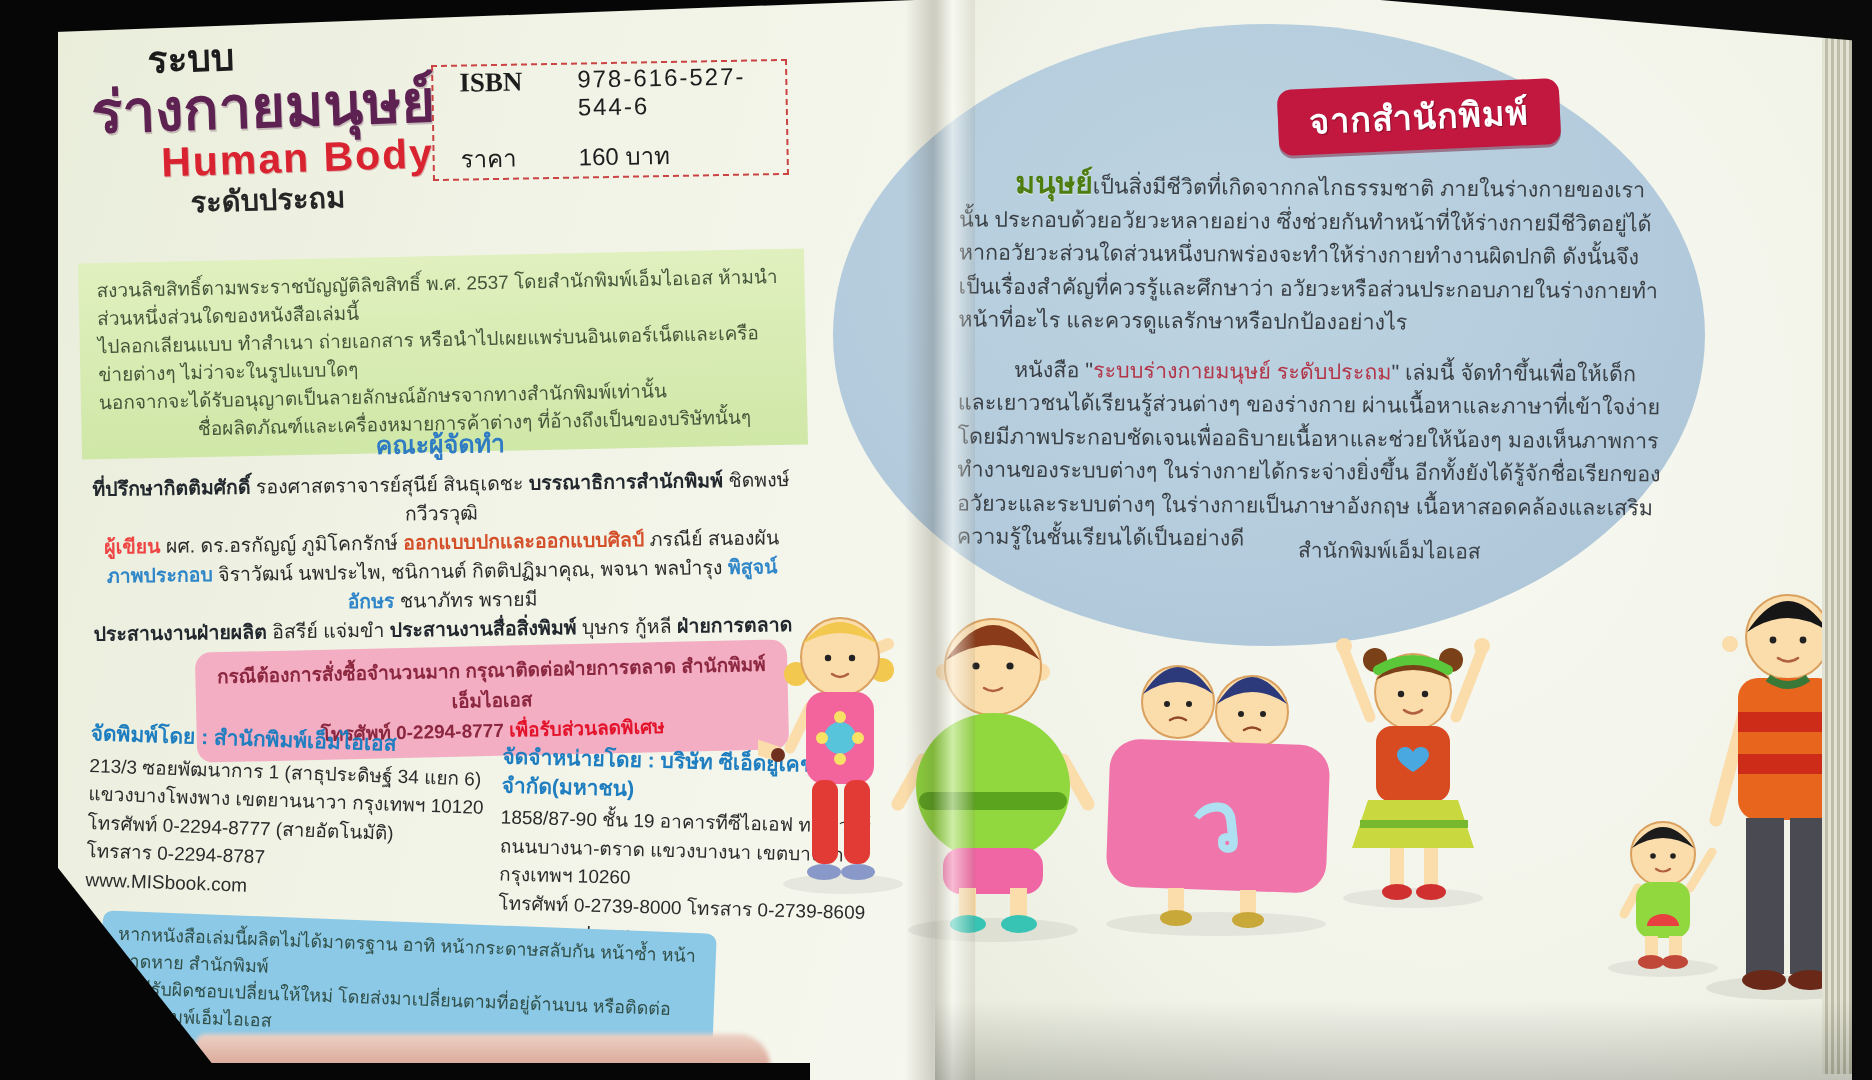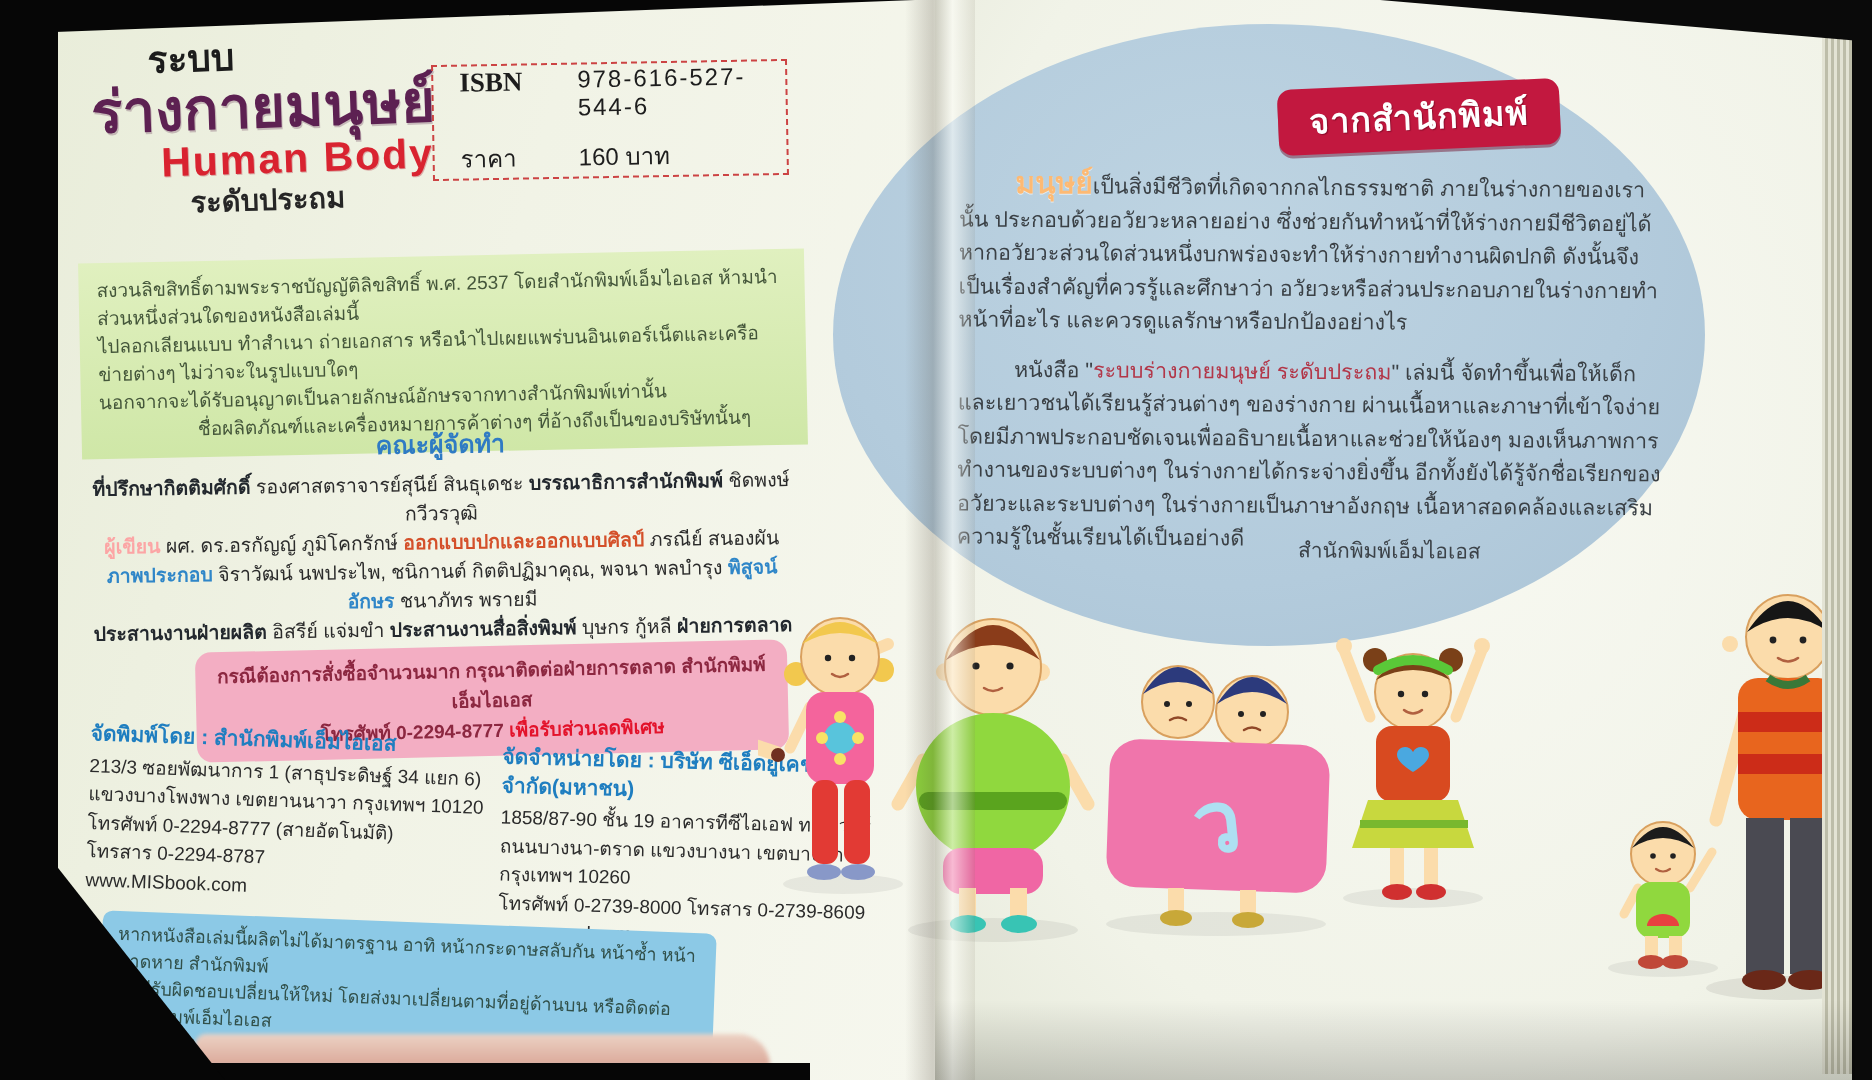--- a/index.html
+++ b/index.html
@@ -41,21 +41,21 @@
   .copy-box{position:absolute;left:80px;top:256px;width:726px;transform:rotate(-1.2deg);
          background:linear-gradient(to bottom,#e0f0bf,#cfe7a7);padding:14px 18px;box-sizing:border-box;
          font-size:19px;line-height:28px;color:#44563a;}
   .copy-box div:last-child{text-align:center;padding-left:60px;}
 
   .credits{position:absolute;left:85px;top:424px;width:714px;text-align:center;transform:rotate(-.8deg);}
   .credits-title{font-size:25px;font-weight:bold;color:#2f7bc4;margin-bottom:6px;}
   .credit-line{font-size:19.5px;line-height:29px;color:#2b2b2b;}
   .seg-plain{color:#2b2b2b;}
   .seg-dark{font-weight:bold;color:#23282e;}
-  .seg-red{font-weight:bold;color:#fca5a5;}
+  .seg-red{font-weight:bold;color:#ef4444;}
   .seg-orange{font-weight:bold;color:#d4502a;}
   .seg-blue{font-weight:bold;color:#2f86c8;}
   .seg-maroon{font-weight:bold;color:#9c2430;}
 
   .bulk-box{position:absolute;left:196px;top:646px;width:592px;transform:rotate(-1.3deg);
          background:#f3aec3;border-radius:16px;text-align:center;padding:10px 16px;box-sizing:border-box;
          font-size:19px;line-height:30px;font-weight:bold;color:#8c2740;}
   .bulk-highlight{color:#e3132b;}
 
   .addr{position:absolute;font-size:19px;line-height:28.5px;color:#2b2b2b;}
@@ -70,21 +70,21 @@
   
   .circle{position:absolute;left:833px;top:24px;width:872px;height:622px;border-radius:50%;
          background:radial-gradient(ellipse at 45% 35%,#bed4e2 0%,#b3cbdc 60%,#a9c2d4 100%);}
   .badge{position:absolute;left:1278px;top:84px;width:282px;height:66px;transform:rotate(-2.5deg);
          background:#c2183f;border-radius:14px;box-shadow:0 3px 0 rgba(110,8,38,.45);
          display:flex;align-items:center;justify-content:center;
          font-size:34px;font-weight:bold;color:#ffffff;letter-spacing:1px;text-shadow:1px 1px 1px rgba(90,0,25,.5);}
   .foreword{position:absolute;left:958px;top:168px;width:714px;transform:rotate(.4deg);
          font-size:21.5px;line-height:33.5px;color:#3a4045;text-align:left;}
   .fw-p{text-indent:56px;margin:0 0 16px 0;}
-  .lead-word{font-size:30px;font-weight:bold;color:#fdba74;text-shadow:0 1px 0 rgba(255,255,255,.6);}
+  .lead-word{font-size:30px;font-weight:bold;color:#4d7c0f;text-shadow:0 1px 0 rgba(255,255,255,.6);}
   .book-ref{color:#b23648;}
   .signature{position:absolute;left:1298px;top:534px;font-size:21px;color:#3c4248;transform:rotate(.4deg);}
 
   .figures{position:absolute;left:758px;top:552px;width:1112px;height:478px;}
 </style>
 </head>
 <body>
 
 <div class="photo">
 

